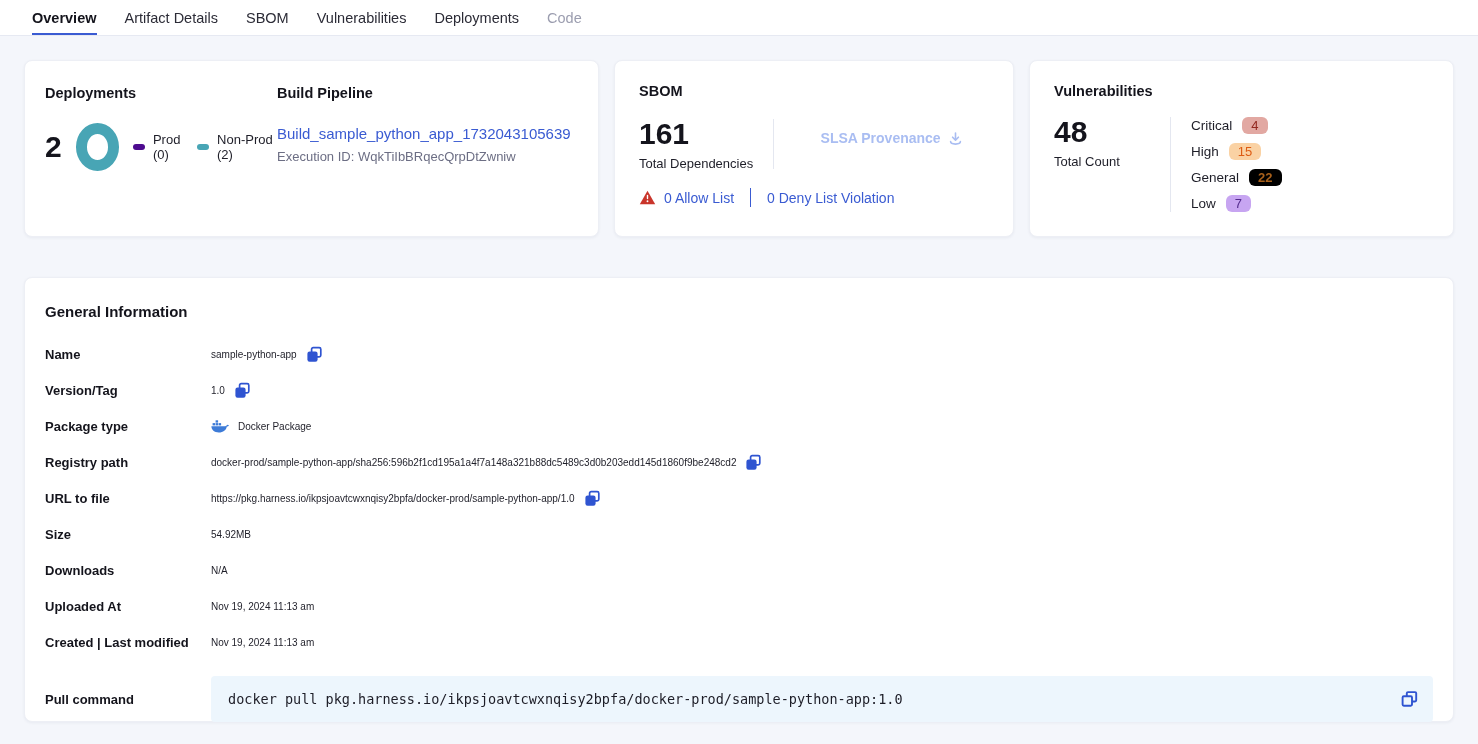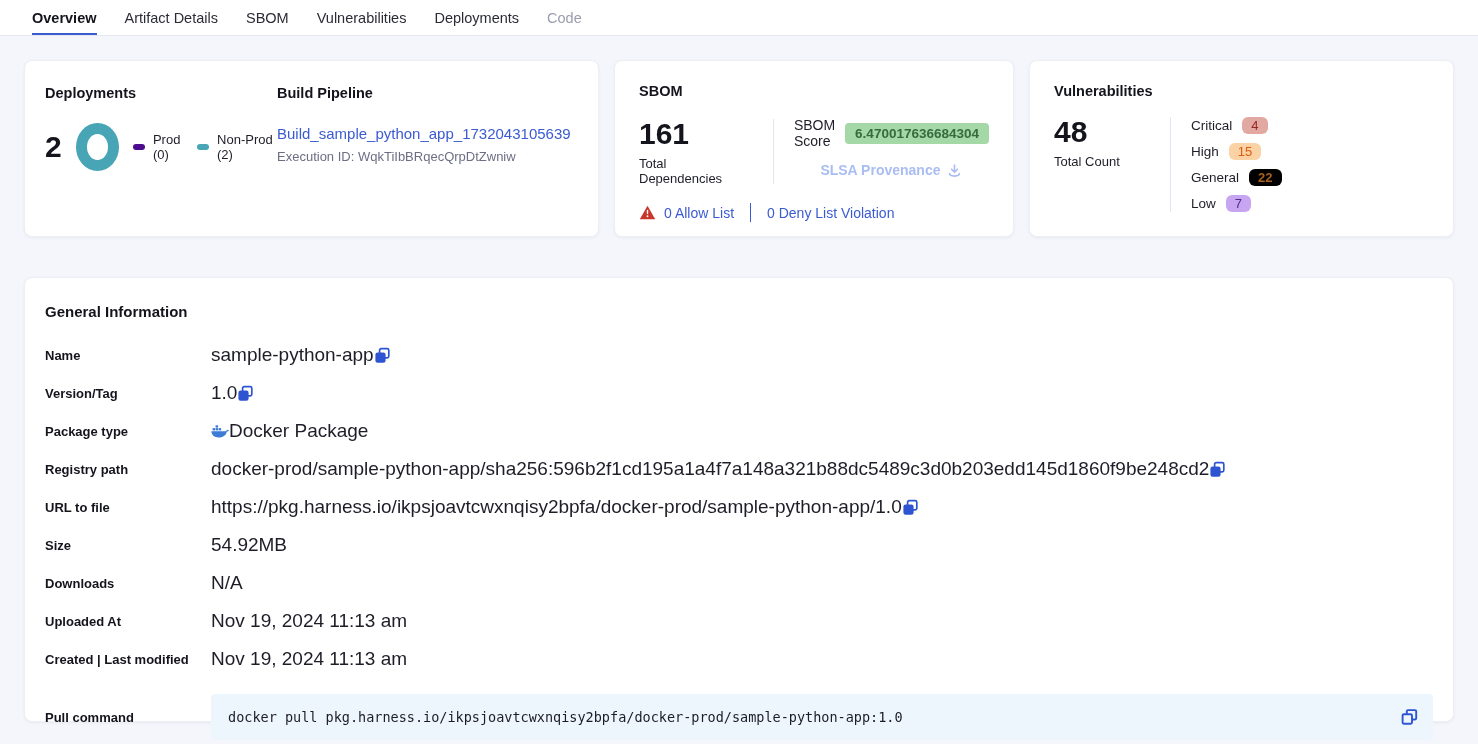--- a/index.html
+++ b/index.html
@@ -89,21 +89,21 @@
     border:1px solid #edeff5;
     border-radius:8px;
     box-shadow:0 1px 3px rgba(40,50,80,0.06);
     padding:25px 20px 22px 20px;
     height:445px;
   }
   .gi-title { font-size:15px; font-weight:700; color:#14141c; }
   .gi-rows { margin-top:24px; }
   .gi-row { display:flex; align-items:center; min-height:20px; margin-bottom:16px; }
   .gi-label { width:166px; font-size:13px; font-weight:700; color:#14141c; flex-shrink:0; }
-  .gi-value { font-size:19px; color:#1e1e28; display:flex; align-items:center; }
+  .gi-value { font-size:10px; color:#1e1e28; display:flex; align-items:center; gap:9px; }
   .icon-btn { display:inline-flex; align-items:center; cursor:pointer; }
   .gi-row-pull { margin-top:24px; margin-bottom:0; align-items:center; }
   .pull-bar {
     flex:1; position:relative;
     background:#edf6fd; border-radius:4px;
     padding:15px 48px 15px 17px;
     font-family:"DejaVu Sans Mono", monospace;
     font-size:13.5px; color:#1d1d27;
     white-space:nowrap; overflow:hidden;
   }
@@ -150,24 +150,20 @@
 
   <section class="card card-sbom">
     <h3 class="card-title">SBOM</h3>
     <div class="sbom-content">
       <div>
         <div class="big-num">161</div>
         <div class="num-label">Total Dependencies</div>
       </div>
       <div class="vdiv"></div>
       <div style="flex:1;">
-        <div class="score-row">
-          <span>SBOM Score</span>
-          <span class="score-pill" style="background: rgb(165, 216, 167); color: rgb(57, 105, 63);">6.470017636684304</span>
-        </div>
         <div class="slsa-row">
           <span>SLSA Provenance</span>
           <span class="icon-btn">
             <svg width="15" height="15" viewBox="0 0 15 15" fill="none" stroke="#a9bdf2" stroke-width="1.6" stroke-linecap="round" stroke-linejoin="round">
               <path d="M7.5 2 v6.6"></path>
               <path d="M4.6 6.2 L7.5 9.1 L10.4 6.2"></path>
               <path d="M2.6 10.6 c0 1.9 1.6 2.5 4.9 2.5 s4.9 -0.6 4.9 -2.5"></path>
             </svg>
           </span>
         </div>

